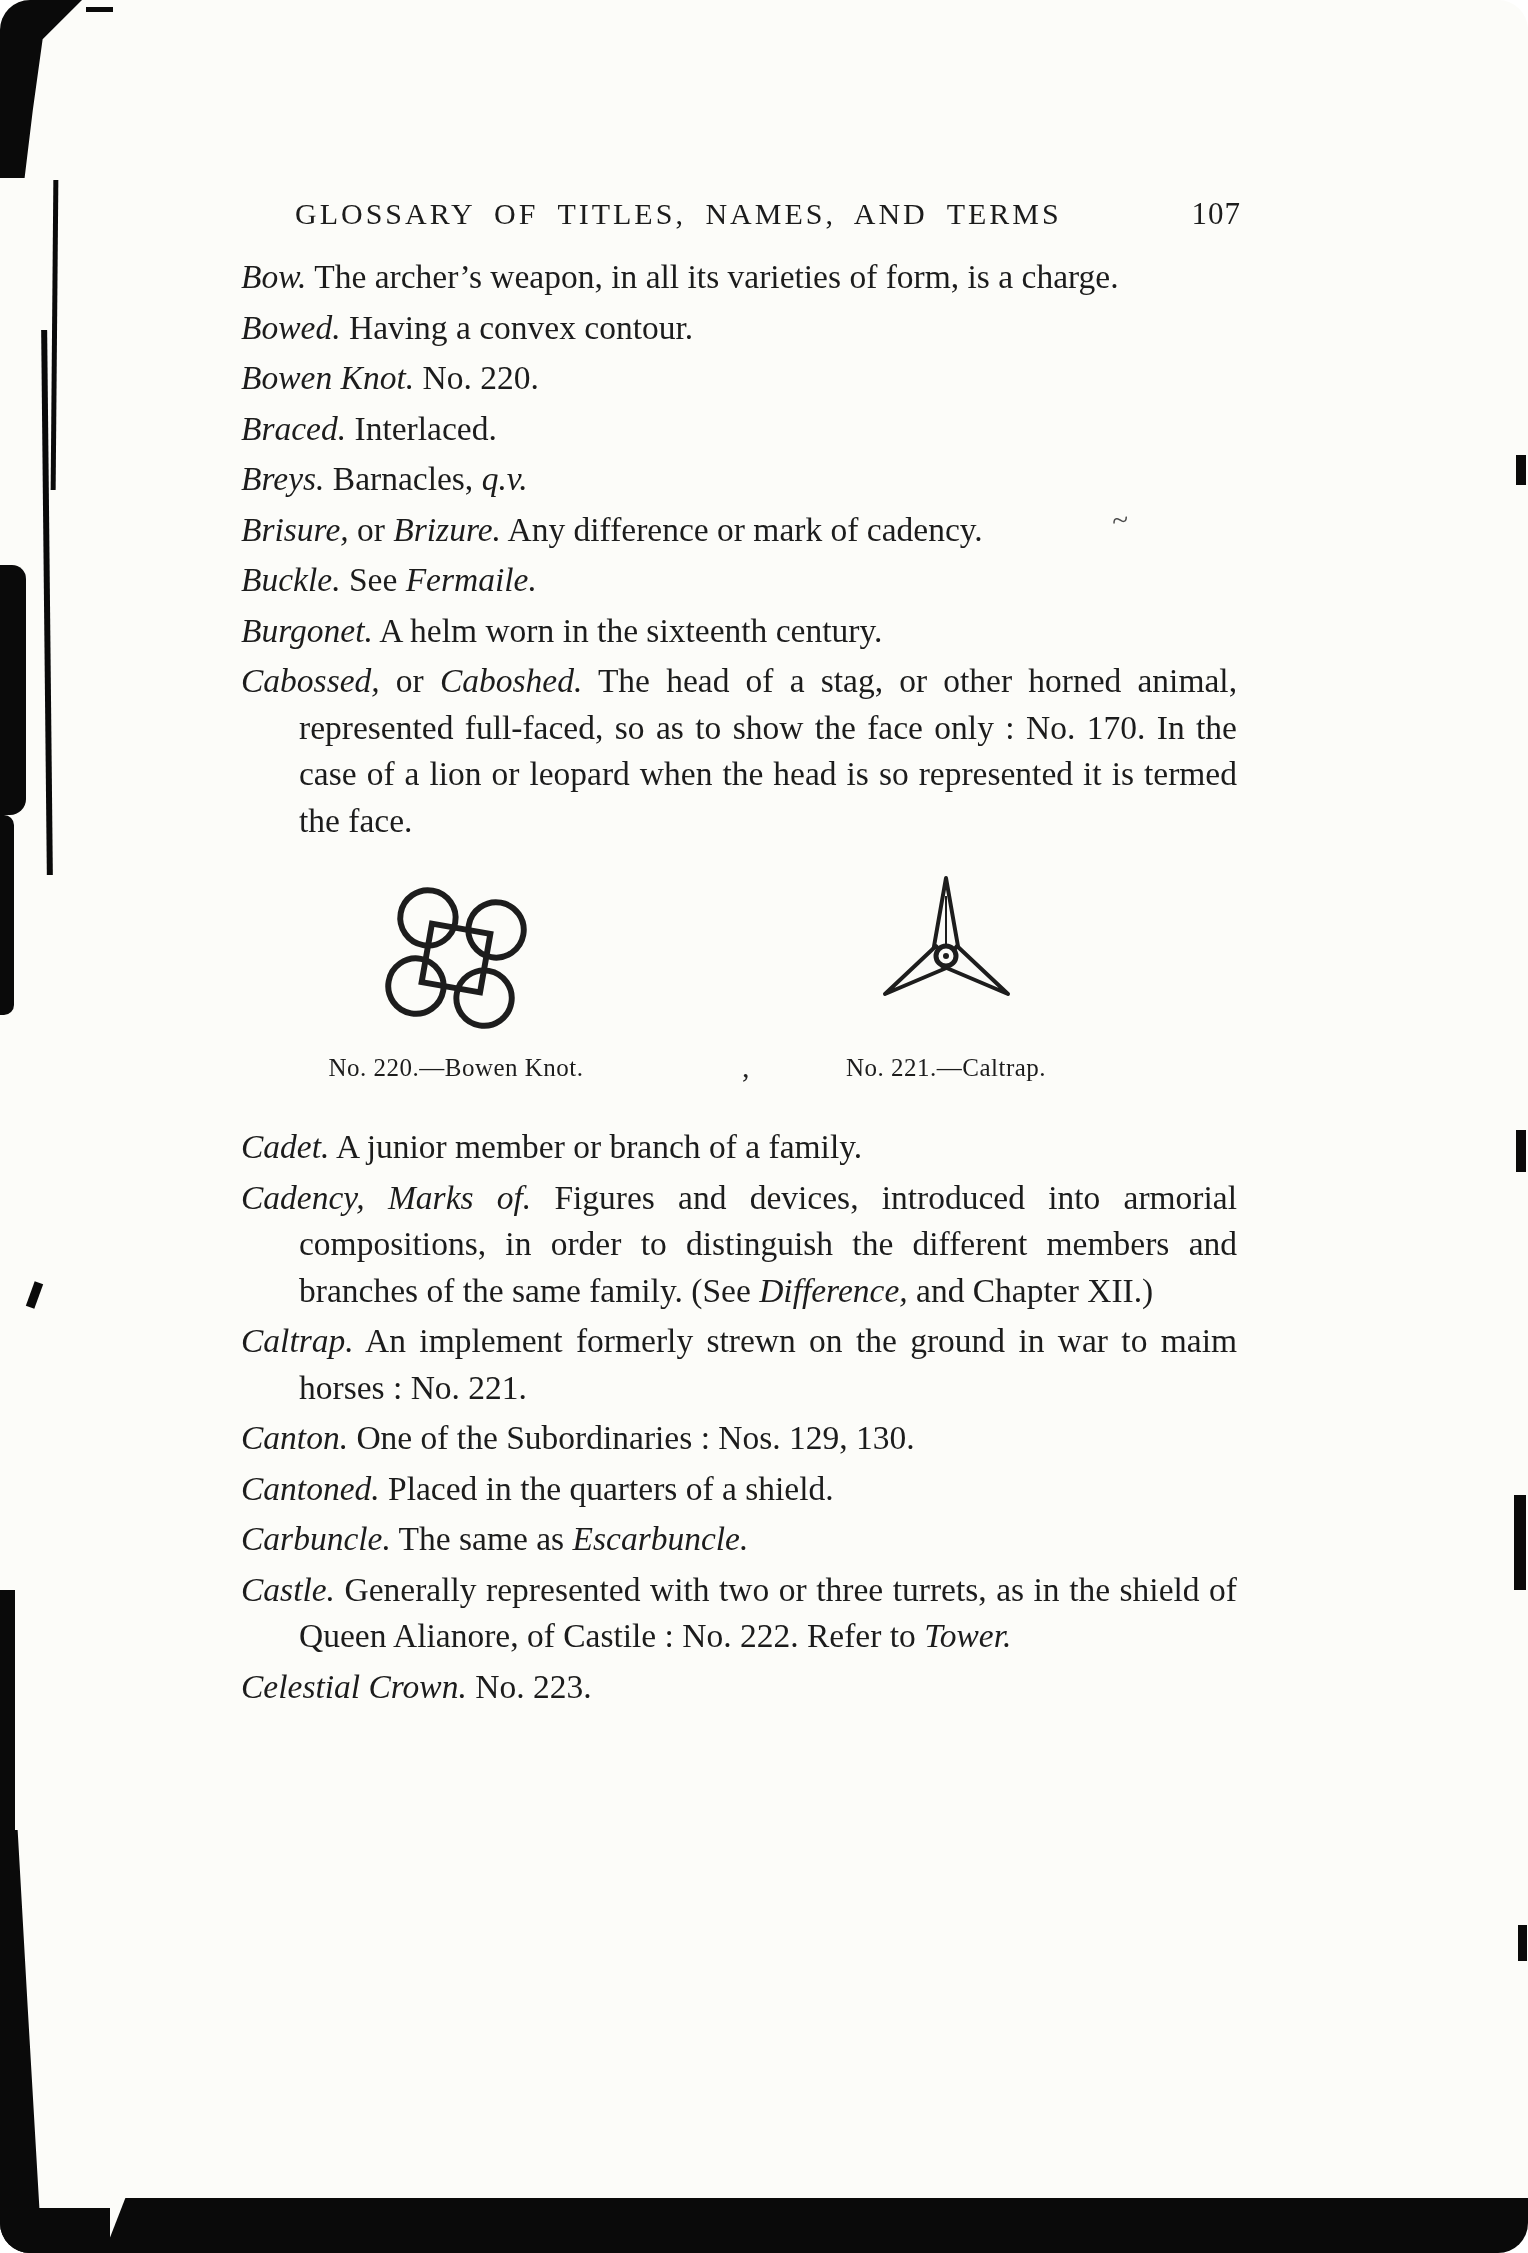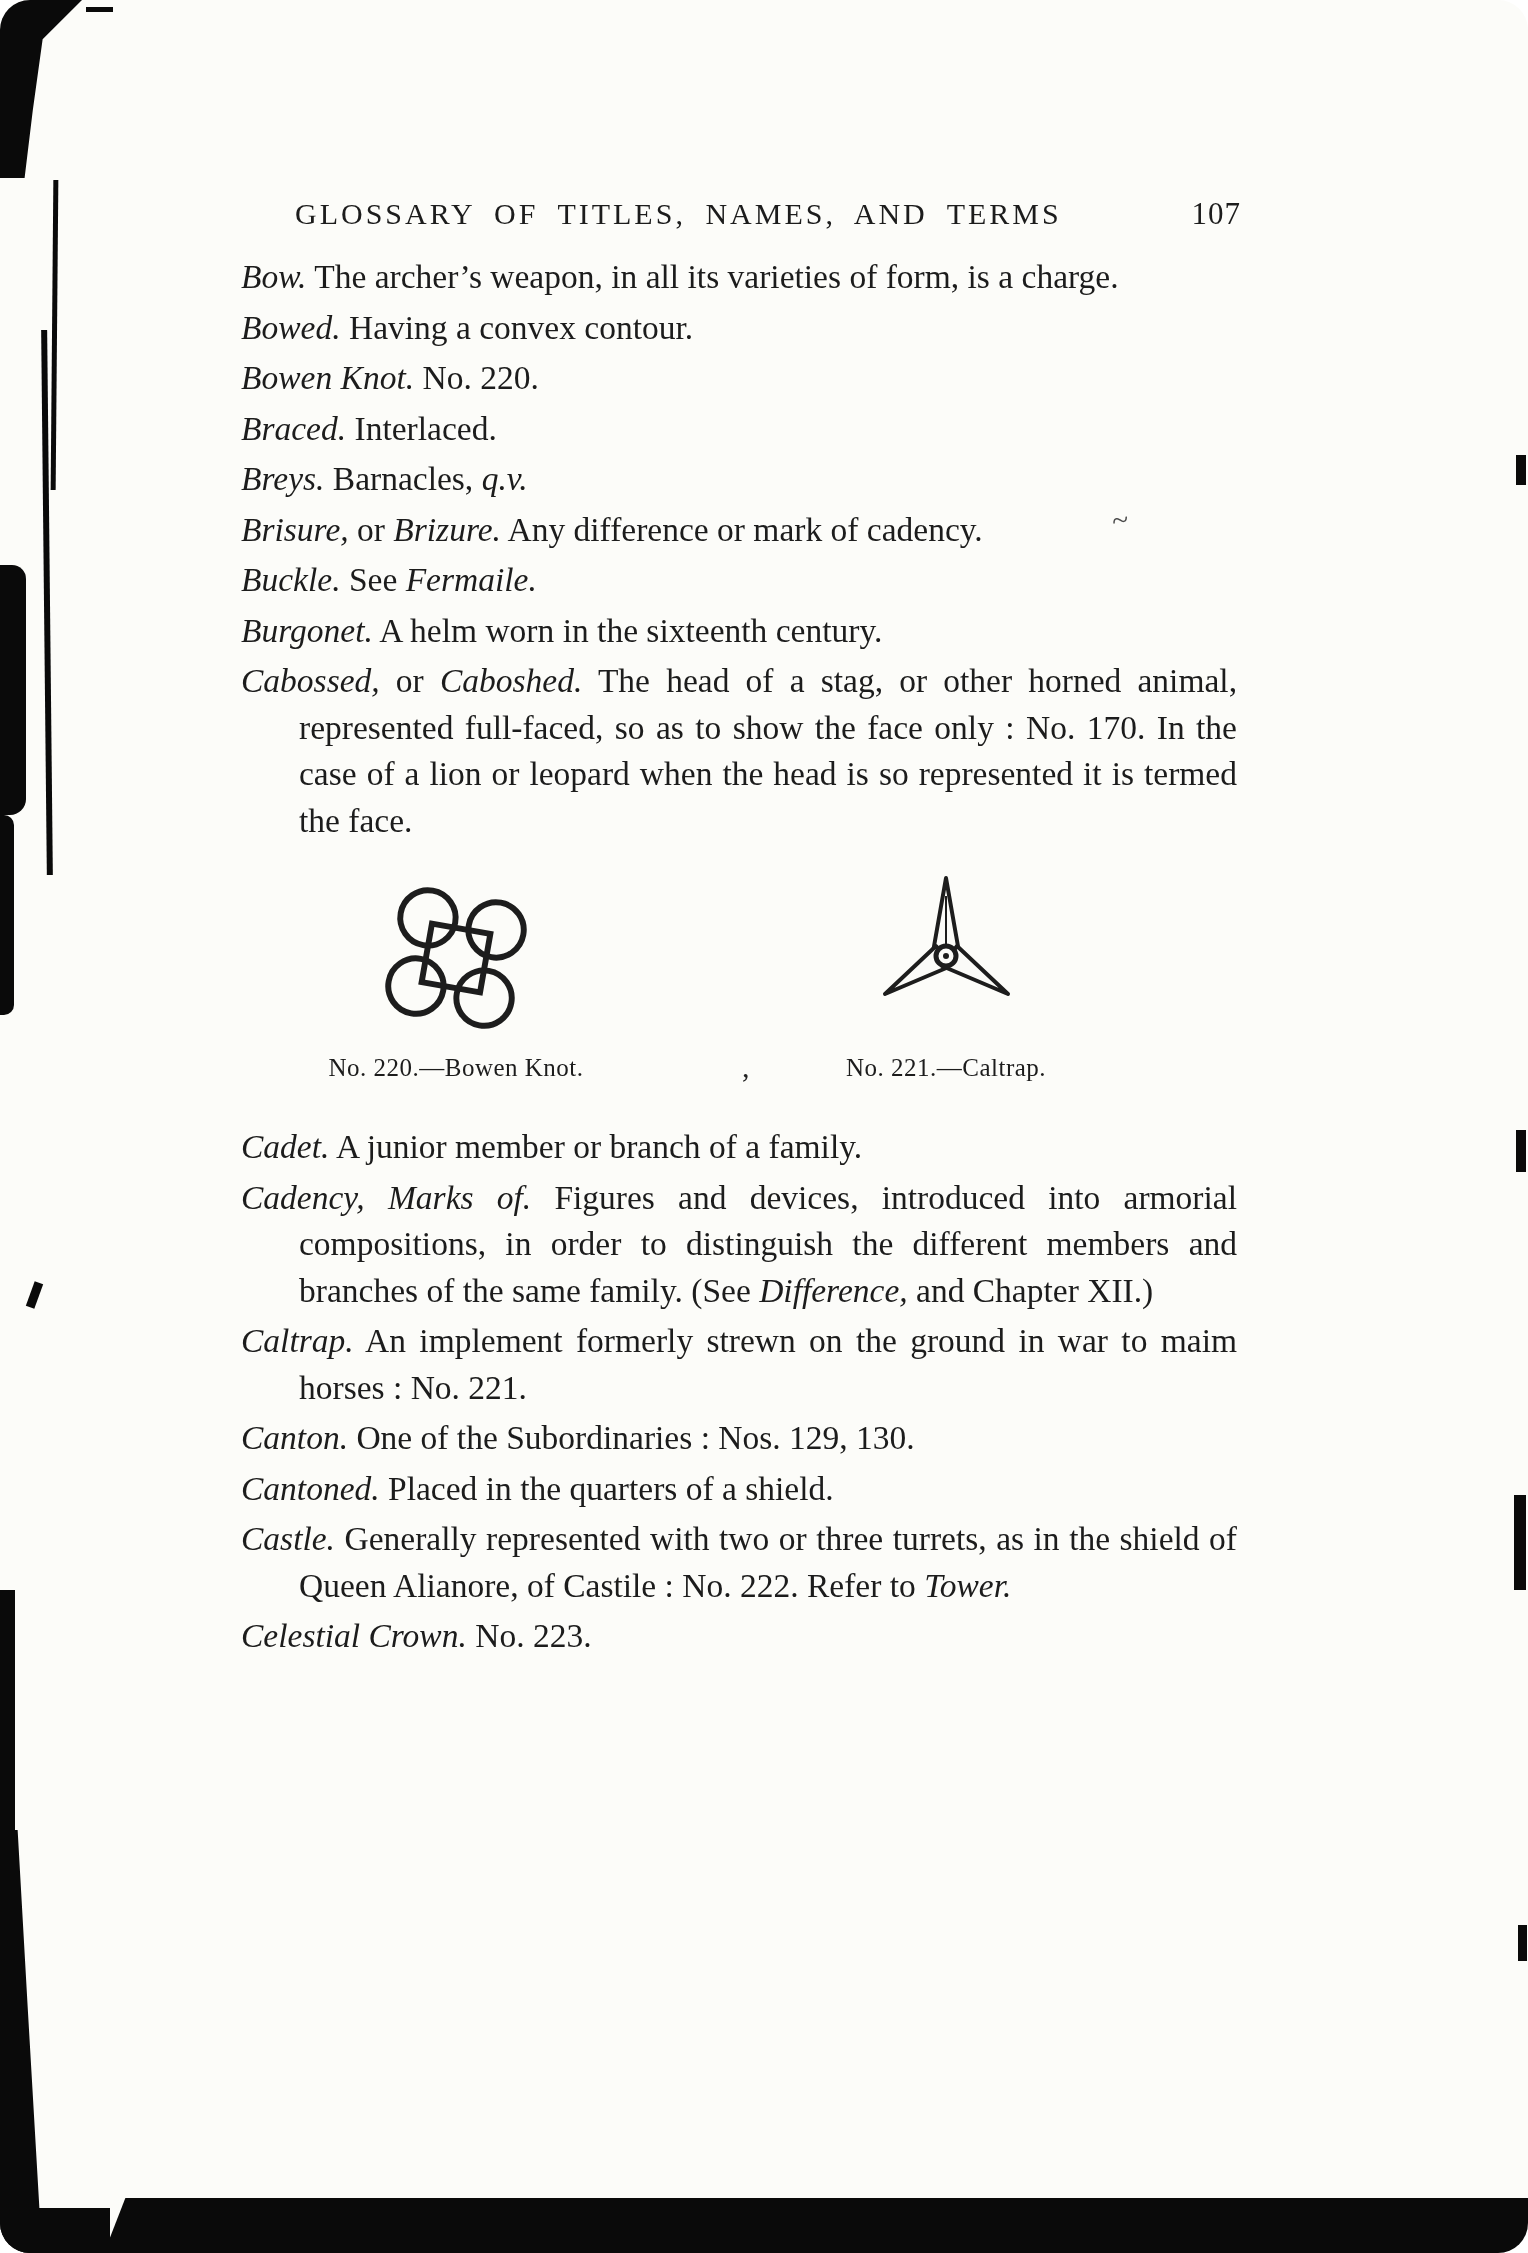--- a/index.html
+++ b/index.html
@@ -138,20 +138,21 @@
         <div class="fig-caption">No. 221.—Caltrap.</div>
       </div>
     </div>
 
     <div>
         <p class="entry"><span class="term">Cadet.</span><span class="plain"> A junior member or branch of a family.</span></p>
         <p class="entry"><span class="term">Cadency, Marks of.</span><span class="plain">  Figures and devices, introduced into armorial compositions, in order to distinguish the different members and branches of the same family.  (See </span><span class="term">Difference,</span><span class="plain"> and Chapter XII.)</span></p>
         <p class="entry"><span class="term">Caltrap.</span><span class="plain"> An implement formerly strewn on the ground in war to maim horses : No. 221.</span></p>
         <p class="entry"><span class="term">Canton.</span><span class="plain"> One of the Subordinaries : Nos. 129, 130.</span></p>
         <p class="entry"><span class="term">Cantoned.</span><span class="plain"> Placed in the quarters of a shield.</span></p>
+        <p class="entry"><span class="term">Carbuncle.</span><span class="plain"> The same as </span><span class="term">Escarbuncle.</span></p>
         <p class="entry"><span class="term">Castle.</span><span class="plain"> Generally represented with two or three turrets, as in the shield of Queen Alianore, of Castile : No. 222. Refer to </span><span class="term">Tower.</span></p>
         <p class="entry"><span class="term">Celestial Crown.</span><span class="plain"> No. 223.</span></p>
       </div>
 
   </div>
 
   <div class="art art-top-left"></div>
   <div class="art art-top-dash"></div>
   <div class="art art-line-a"></div>
   <div class="art art-line-b"></div>

